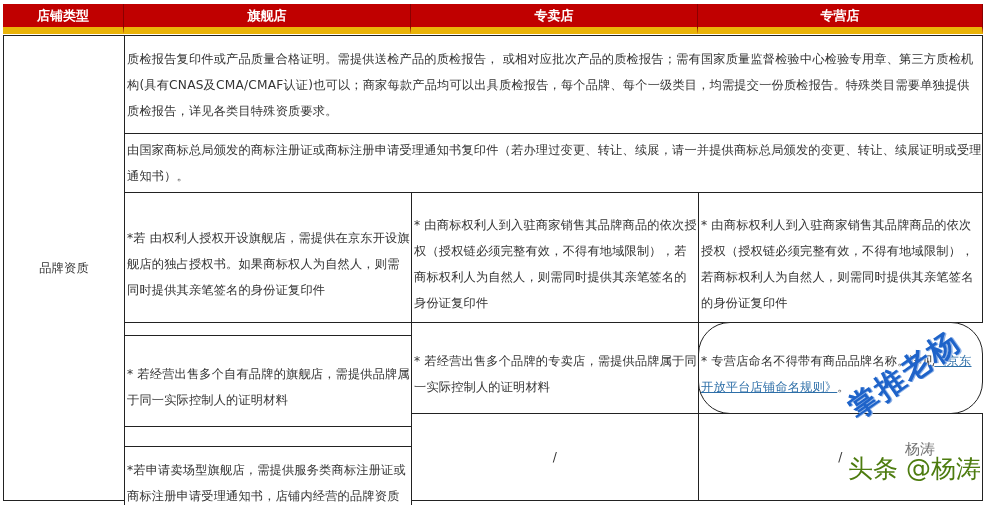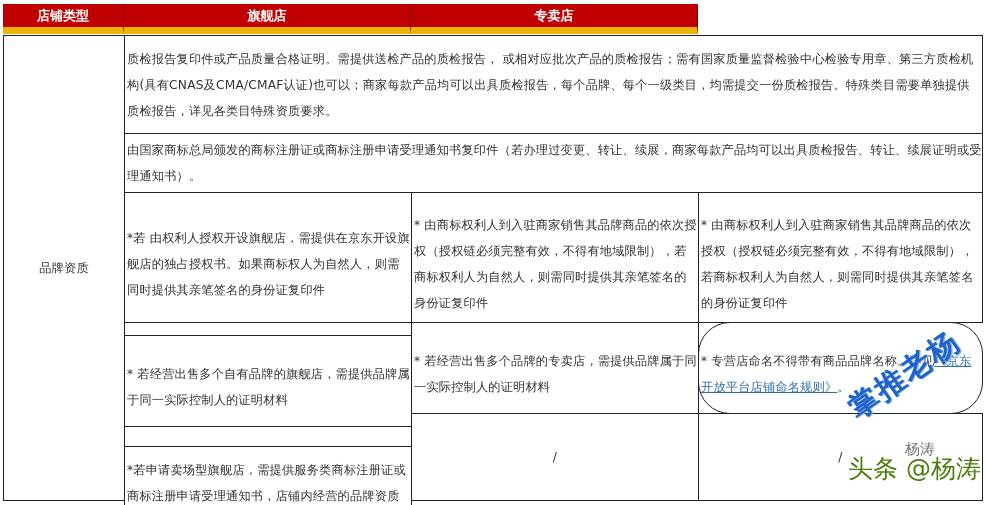--- a/index.html
+++ b/index.html
@@ -23,26 +23,27 @@
   .wm3 { left: 905px; top: 440px; font-size: 15px; color: #737373; white-space: nowrap; }
 </style>
 </head>
 <body>
 
 <div class="tbl">
 
   <div class="hdr" style="left:0;width:121px;">店铺类型</div>
   <div class="hdr" style="left:408px;width:287px;">专卖店</div>
   <div class="hdr" style="left:121px;width:287px;">旗舰店</div>
+  <div class="hdr" style="left:695px;width:285px;">专营店</div>
 
   <div class="cell center" style="left:0;top:31px;width:122px;height:466px;">品牌资质</div>
 
   <div class="cell" style="left:121px;top:31px;width:859px;height:99px;padding-top:10px;">质检报告复印件或产品质量合格证明。需提供送检产品的质检报告， 或相对应批次产品的质检报告；需有国家质量监督检验中心检验专用章、第三方质检机构(具有CNAS及CMA/CMAF认证)也可以；商家每款产品均可以出具质检报告，每个品牌、每个一级类目，均需提交一份质检报告。特殊类目需要单独提供质检报告，详见各类目特殊资质要求。</div>
 
-  <div class="cell" style="left:121px;top:129px;width:859px;height:60px;padding-top:3px;">由国家商标总局颁发的商标注册证或商标注册申请受理通知书复印件（若办理过变更、转让、续展，商家每款产品均可以出具质检报告、转让、续展证明或受理通知书）。</div>
+  <div class="cell" style="left:121px;top:129px;width:859px;height:60px;padding-top:3px;">由国家商标总局颁发的商标注册证或商标注册申请受理通知书复印件（若办理过变更、转让、续展，请一并提供商标总局颁发的变更、转让、续展证明或受理通知书）。</div>
 
   <div class="cell vmid" style="left:121px;top:188px;width:288px;height:131px;">
       <span>*若 由权利人授权开设旗舰店，需提供在京东开设旗舰店的独占授权书。如果商标权人为自然人，则需同时提供其亲笔签名的身份证复印件</span>
     </div>
   <div class="cell vmid" style="left:408px;top:188px;width:288px;height:131px;">
       <span>* 由商标权利人到入驻商家销售其品牌商品的依次授权（授权链必须完整有效，不得有地域限制），若商标权利人为自然人，则需同时提供其亲笔签名的身份证复印件</span>
     </div>
   <div class="cell vmid" style="left:695px;top:188px;width:285px;height:131px;">
       <span>* 由商标权利人到入驻商家销售其品牌商品的依次授权（授权链必须完整有效，不得有地域限制），若商标权利人为自然人，则需同时提供其亲笔签名的身份证复印件</span>
     </div>

